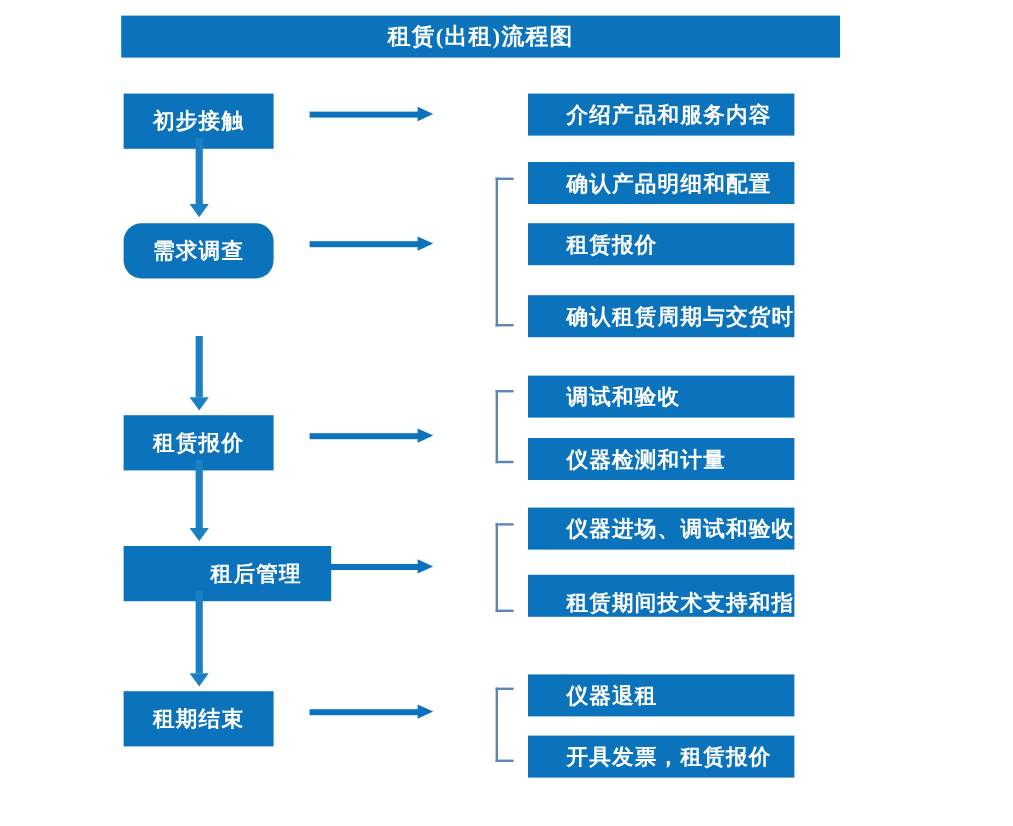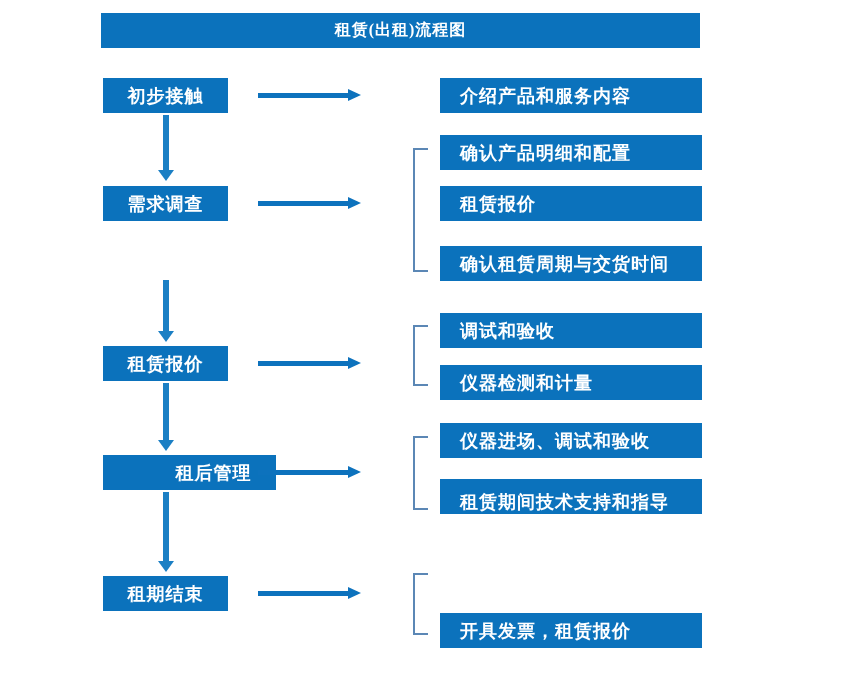--- a/index.html
+++ b/index.html
@@ -7,31 +7,31 @@
     width:844px;height:688px;background:#ffffff;
     font-family:"Liberation Serif","DejaVu Serif",serif;
     overflow:hidden;position:relative;
   }
   #canvas{position:absolute;left:0;top:0;width:844px;height:688px;}
 
   .title-bar{
     position:absolute;left:101px;top:13px;width:599px;height:35px;
     background:#0b72bc;color:#ffffff;
     display:flex;align-items:center;justify-content:center;
-    font-size:16px;font-weight:bold;letter-spacing:1px;
+    font-size:19px;font-weight:bold;letter-spacing:1px;
   }
 
   .node-box{
     position:absolute;background:#0b72bc;color:#ffffff;
     display:flex;align-items:center;
     font-size:18px;font-weight:bold;letter-spacing:1px;
     white-space:nowrap;
   }
-  .left-box{width:125px;height:35px;justify-content:center;}
-  .right-box{left:440px;width:262px;height:35px;padding-left:20px;box-sizing:border-box;}
+  .left-box{width:125px;height:46px;justify-content:center;}
+  .right-box{left:440px;width:222px;height:35px;padding-left:32px;box-sizing:border-box;}
 
   
   .h-arrow{position:absolute;height:12px;width:104px;}
   .h-arrow .stem{
     position:absolute;left:0;top:4px;width:92px;height:5px;background:#0d72bd;
   }
   .h-arrow .head{
     position:absolute;left:90px;top:0;width:0;height:0;
     border-top:6px solid transparent;border-bottom:6px solid transparent;
     border-left:13px solid #0d72bd;
@@ -62,21 +62,21 @@
 <div id="canvas">
 
   <div class="title-bar">
     <span>租赁(出租)流程图</span>
   </div>
 
   <div class="node-box left-box" style="left:103px;top:78px;">
     <span>初步接触</span>
   </div>
 
-  <div class="node-box left-box" style="left:103px;top:186px;">
+  <div class="node-box left-box" style="left:103px;top:186px;border-radius:15px;">
     <span>需求调查</span>
   </div>
 
   <div class="node-box left-box" style="left:103px;top:346px;">
     <span>租赁报价</span>
   </div>
 
   <div class="node-box left-box" style="left:103px;top:455px;padding-left:48px;">
     <span>租后管理</span>
   </div>
@@ -163,18 +163,21 @@
   </div>
 
   <div class="node-box right-box" style="top:423px;align-items:center;">
     <span>仪器进场、调试和验收</span>
   </div>
 
   <div class="node-box right-box" style="top:479px;align-items:flex-end;">
     <span>租赁期间技术支持和指导</span>
   </div>
 
+  <div class="node-box right-box" style="top:562px;">
+    <span>仪器退租</span>
+  </div>
 
   <div class="node-box right-box" style="top:613px;">
     <span>开具发票，租赁报价</span>
   </div>
 
 </div>
 
 </body></html>

